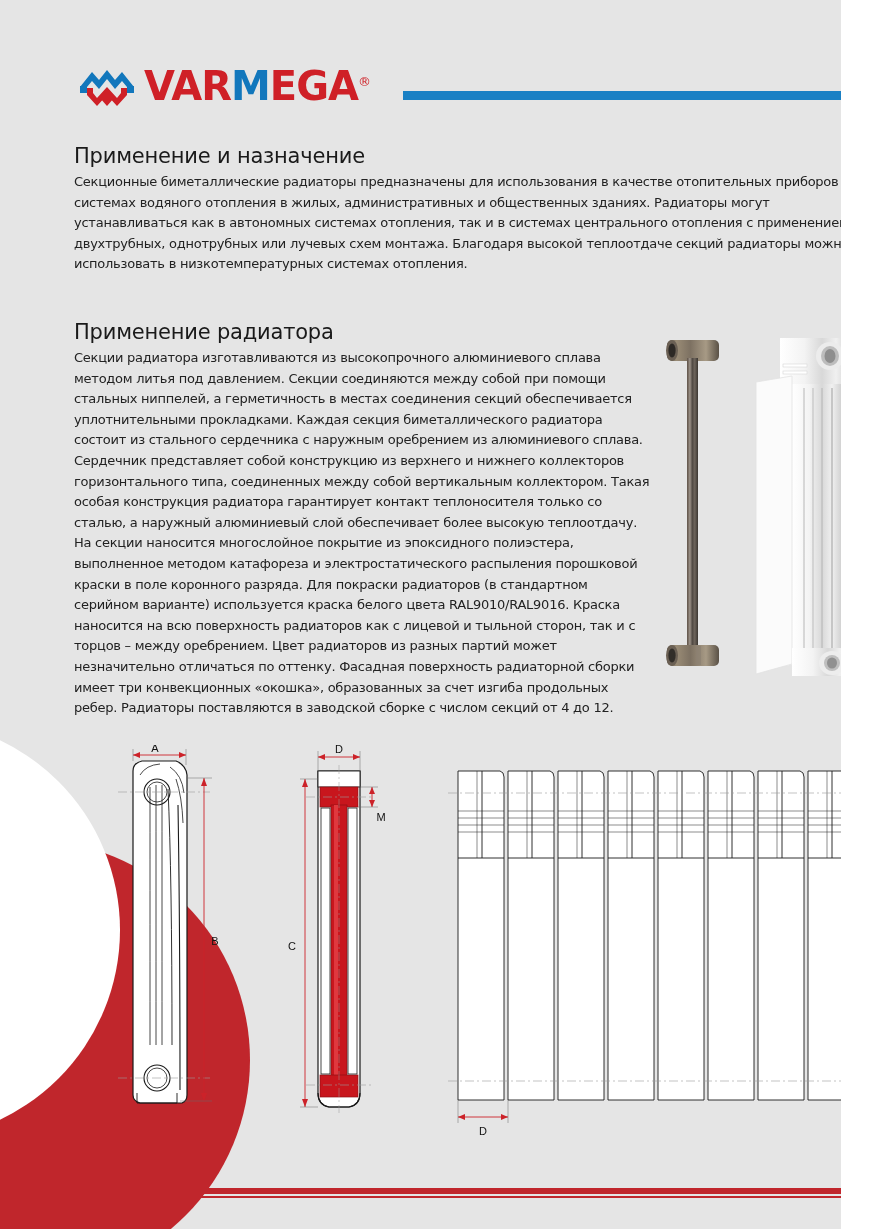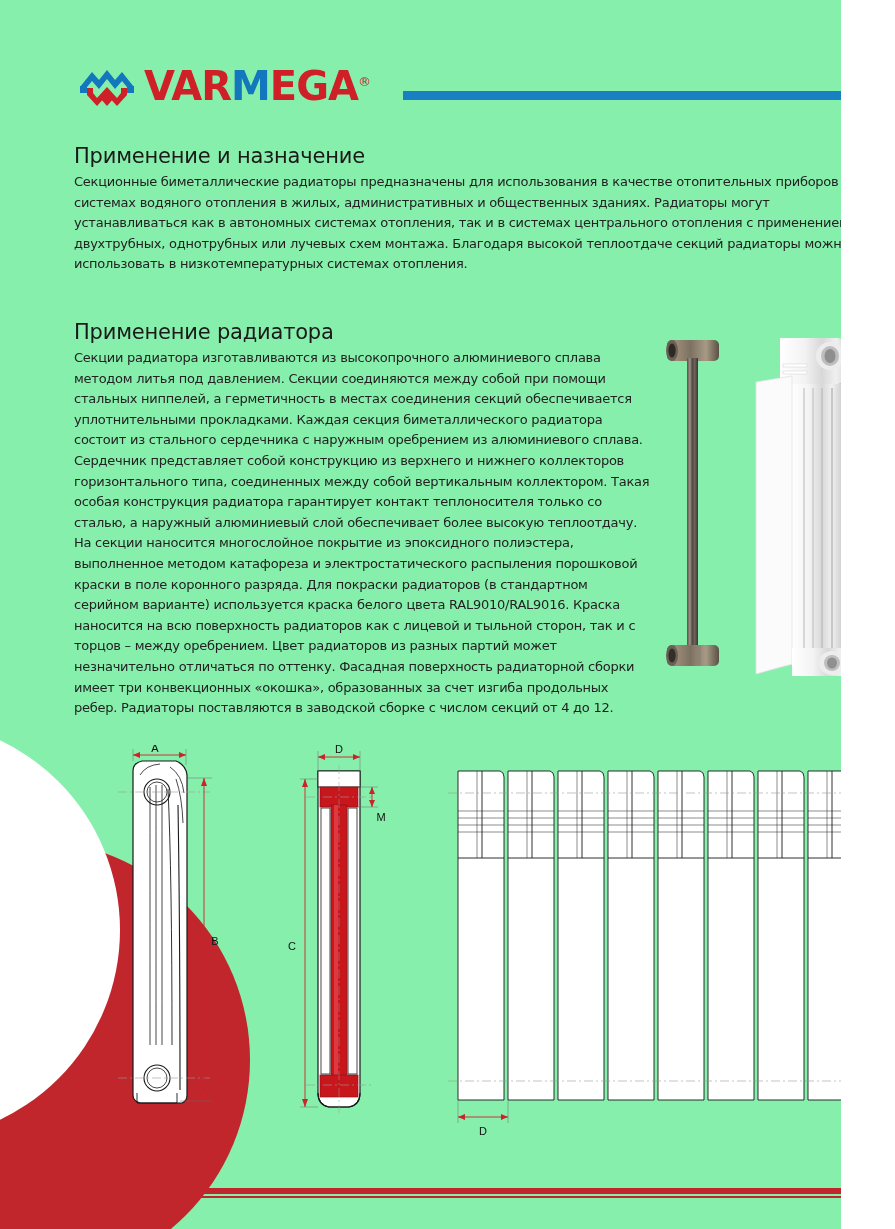--- a/index.html
+++ b/index.html
@@ -8,21 +8,21 @@
     background: #ffffff;
   }
   body {
     font-family: "Liberation Sans", sans-serif;
   }
   #page {
     position: relative;
     width: 841px;
     height: 1229px;
     overflow: hidden;
-    background: #86efac;
+    background: #e5e5e5;
   }
 
   
   .swoosh-bottom-left {
     position: absolute;
     left: -190px;
     top: 840px;
     width: 440px;
     height: 440px;
     border-radius: 50%;

